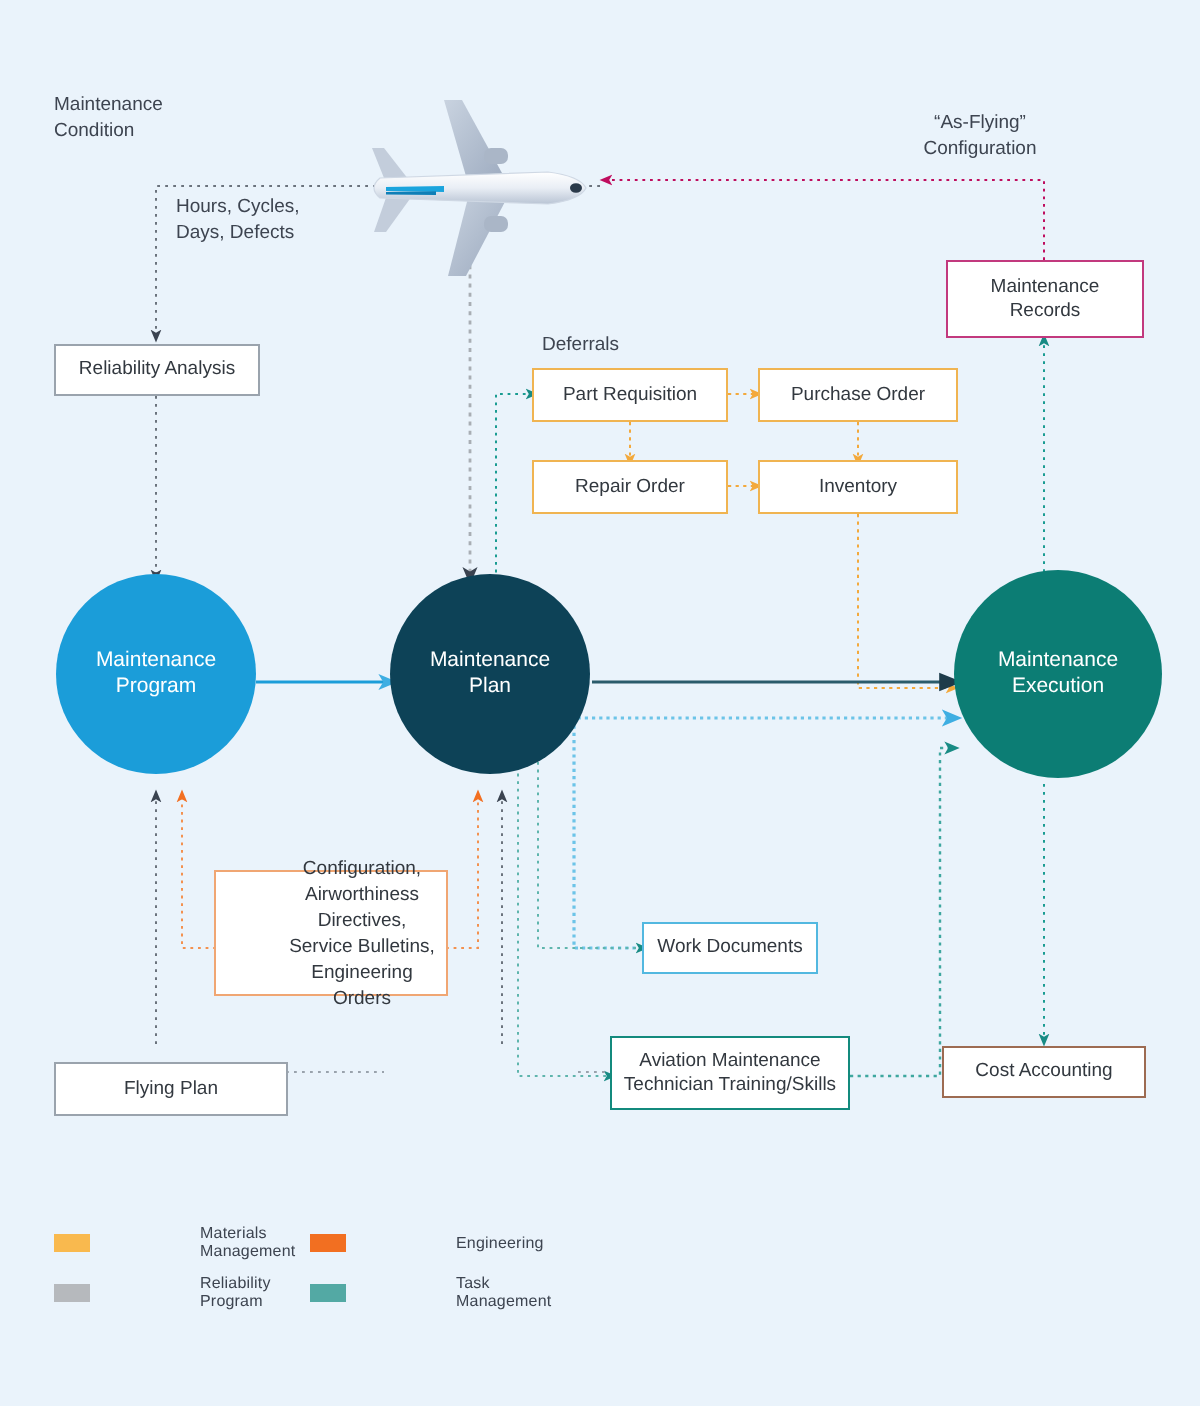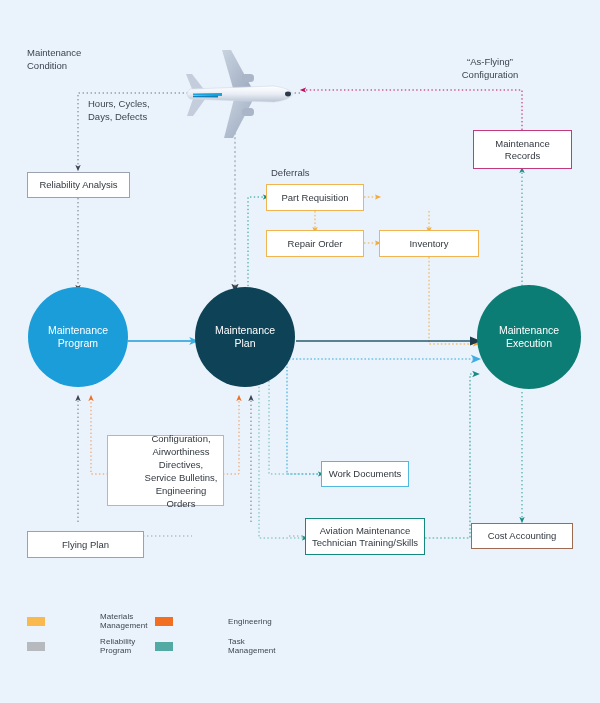--- a/index.html
+++ b/index.html
@@ -163,24 +163,25 @@
   <div class="lbl" style="left:435px;top:56px;width:110px;text-align:center;">“As-Flying”
 Configuration</div>
   <div class="lbl" style="left:271px;top:167px;">Deferrals</div>
 
   <div class="box gray" style="left:27px;top:172px;width:103px;height:26px;">Reliability Analysis</div>
 
   <div class="box magenta" style="left:473px;top:130px;width:99px;height:39px;white-space:pre-line;">Maintenance
 Records</div>
 
   <div class="box amber" style="left:266px;top:184px;width:98px;height:27px;">Part Requisition</div>
+  <div class="box amber" style="left:379px;top:184px;width:100px;height:27px;">Purchase Order</div>
   <div class="box amber" style="left:266px;top:230px;width:98px;height:27px;">Repair Order</div>
   <div class="box amber" style="left:379px;top:230px;width:100px;height:27px;">Inventory</div>
 
-  <div class="box orange" style="left:107px;top:435px;width:117px;height:71px;white-space:pre-line;line-height:13px;padding-left:34px;">Configuration,
+  <div class="box orange" style="left:107px;top:435px;width:117px;height:63px;white-space:pre-line;line-height:13px;padding-left:34px;">Configuration,
 Airworthiness Directives,
 Service Bulletins,
 Engineering Orders</div>
 
   <div class="box lblue" style="left:321px;top:461px;width:88px;height:26px;">Work Documents</div>
 
   <div class="box gray" style="left:27px;top:531px;width:117px;height:27px;">Flying Plan</div>
   <div class="box teal" style="left:305px;top:518px;width:120px;height:37px;white-space:pre-line;line-height:12px;">Aviation Maintenance
 Technician Training/Skills</div>
   <div class="box brown" style="left:471px;top:523px;width:102px;height:26px;">Cost Accounting</div>

